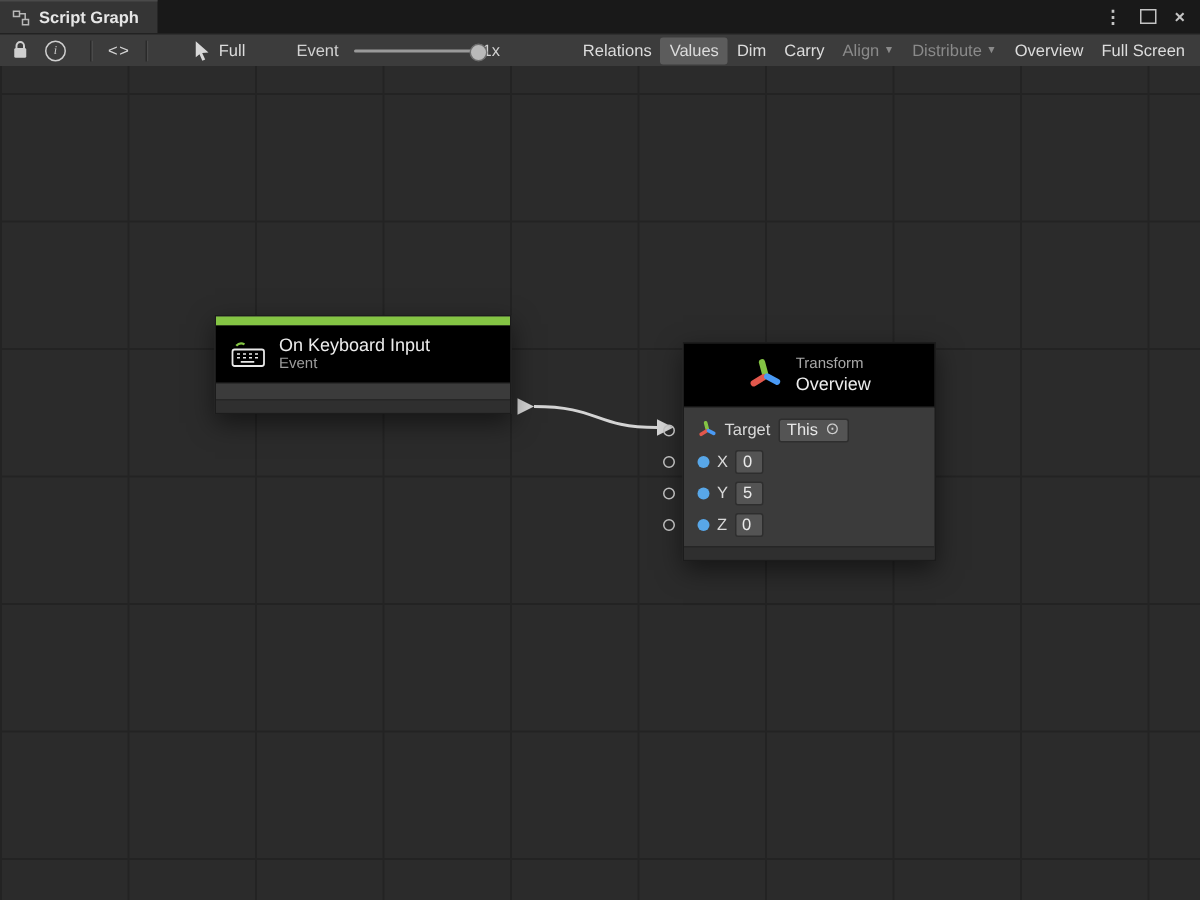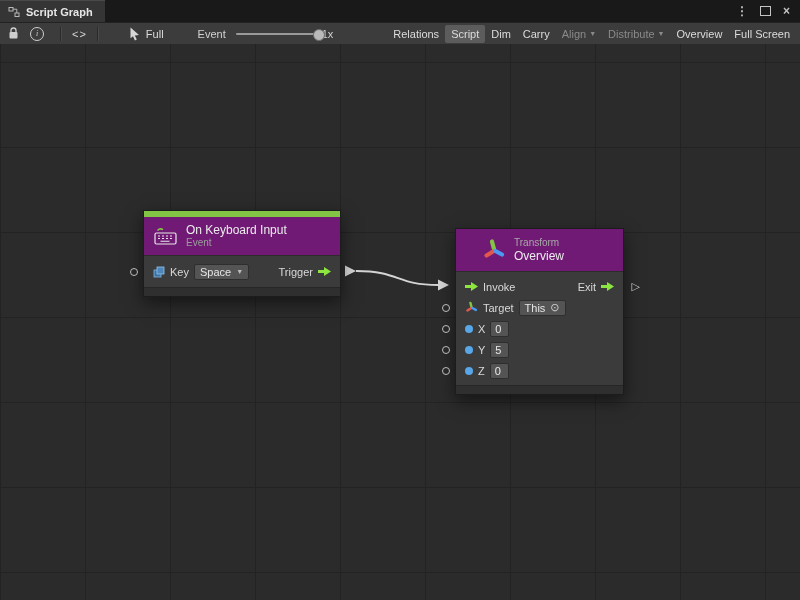--- a/index.html
+++ b/index.html
@@ -28,22 +28,22 @@
   .caret{font-size:7px;line-height:1;color:#bdbdbd;}
   .tb-btn.disabled .caret{color:#8a8a8a;}
   
   .canvas{position:absolute;left:0;top:44px;width:800px;height:556px;background-color:#2b2b2b;
     background-image:linear-gradient(#232323 1px,transparent 1px),linear-gradient(90deg,#232323 1px,transparent 1px);
     background-size:85px 85px;background-position:0 18px;}
   .wires{position:absolute;left:0;top:0;pointer-events:none;}
   
   .node{position:absolute;background:#3b3b3b;border:1px solid #1c1c1c;box-shadow:0 6px 16px rgba(0,0,0,.5);}
   .accent{height:6px;background:#84c444;}
-  .nheader{background:#701a75;display:flex;align-items:center;gap:8px;padding:6px 10px;border-bottom:1px solid #2b2b2b;}
-  .nheader.tall{padding:8px 26px;}
+  .nheader{background:#000000;display:flex;align-items:center;gap:8px;padding:6px 10px;border-bottom:1px solid #2b2b2b;}
+  .nheader.tall{padding:8px 26px;justify-content:center;}
   .ntitles{display:flex;flex-direction:column;line-height:1.2;}
   .ntitle{font-size:12px;color:#ececec;}
   .nsub{font-size:10px;color:#9d9d9d;}
   .ncat{font-size:10px;color:#a8a8a8;}
   .nbody{padding:5px 0;}
   .nrow{position:relative;height:21px;display:flex;align-items:center;gap:5px;padding:0 9px;font-size:11px;color:#d9d9d9;}
   .spacer{flex:1;}
   .nfooter{height:8px;background:#2f2f2f;border-top:1px solid #262626;}
   .port-circle{position:absolute;left:-14px;top:50%;transform:translateY(-50%);width:6px;height:6px;
     border:1px solid #bdbdbd;border-radius:50%;background:transparent;}
@@ -93,21 +93,21 @@
   </span>
   <span style="margin-left:5px;">Full</span>
   <span style="margin-left:34px;color:#d2d2d2;">Event</span>
   <span class="zoom-track" style="margin-left:10px;">
     <span class="zoom-knob"></span>
   </span>
   <span style="margin-left:0;color:#d2d2d2;">1x</span>
 
   <div class="tb-buttons">
     <div class="tb-btn">Relations</div>
-    <div class="tb-btn active">Script</div>
+    <div class="tb-btn active">Values</div>
     <div class="tb-btn">Dim</div>
     <div class="tb-btn">Carry</div>
     <div class="tb-btn disabled">
       <span>Align</span>
       <span class="caret">▼</span>
     </div>
     <div class="tb-btn disabled">
       <span>Distribute</span>
       <span class="caret">▼</span>
     </div>
@@ -131,66 +131,37 @@
         <path d="M3.5 3.5 Q6 0.8 9 2.6" stroke="#84c444" stroke-width="1.5" fill="none"></path>
         <rect x="1" y="6" width="21" height="11" rx="1.5" fill="none" stroke="#e8e8e8" stroke-width="1.2"></rect>
         <path d="M4 9 h2 M8 9 h2 M12 9 h2 M16 9 h2 M4 11.5 h2 M8 11.5 h2 M12 11.5 h2 M16 11.5 h2 M6.5 14.2 h9" stroke="#e8e8e8" stroke-width="1.1"></path>
       </svg>
       <div class="ntitles">
         <div class="ntitle">On Keyboard Input</div>
         <div class="nsub">Event</div>
       </div>
     </div>
     <div class="nbody">
-      <div class="nrow">
-        <span class="port-circle"></span>
-        <svg width="12" height="12" viewBox="0 0 12 12">
-          <rect x="1" y="4" width="7" height="7" fill="#3e6f9e" stroke="#7db6e0" stroke-width="0.8"></rect>
-          <rect x="4" y="1" width="7" height="7" fill="#4d86bd" stroke="#8fc6ea" stroke-width="0.8"></rect>
-        </svg>
-        <span>Key</span>
-        <span class="chip">
-          <span>Space</span>
-          <span class="caret">▼</span>
-        </span>
-        <span class="spacer"></span>
-        <span>Trigger</span>
-        <svg width="13" height="9" viewBox="0 0 13 9">
-          <path d="M0 3 h6 V0 l7 4.5 L6 9 V6 H0 z" fill="#8ce63f"></path>
-        </svg>
-      </div>
     </div>
     <div class="nfooter"></div>
   </div>
 
   <div class="node" style="left:455px;top:184px;width:167px;">
     <div class="nheader tall">
       <svg width="24" height="24" viewBox="0 0 24 24">
         <line x1="12" y1="11" x2="10" y2="3.5" stroke="#84c444" stroke-width="4.2" stroke-linecap="round"></line>
         <line x1="11" y1="13.5" x2="4.5" y2="17.5" stroke="#e2574c" stroke-width="4.2" stroke-linecap="round"></line>
         <line x1="13.5" y1="13" x2="20" y2="16.5" stroke="#4a9af5" stroke-width="4.2" stroke-linecap="round"></line>
       </svg>
       <div class="ntitles">
         <div class="ncat">Transform</div>
         <div class="ntitle">Overview</div>
       </div>
     </div>
     <div class="nbody" style="padding:4px 0;">
-      <div class="nrow">
-        <svg width="13" height="9" viewBox="0 0 13 9">
-          <path d="M0 3 h6 V0 l7 4.5 L6 9 V6 H0 z" fill="#8ce63f"></path>
-        </svg>
-        <span>Invoke</span>
-        <span class="spacer"></span>
-        <span>Exit</span>
-        <svg width="13" height="9" viewBox="0 0 13 9">
-          <path d="M0 3 h6 V0 l7 4.5 L6 9 V6 H0 z" fill="#8ce63f"></path>
-        </svg>
-        <span class="port-tri">▷</span>
-      </div>
       <div class="nrow">
         <span class="port-circle"></span>
         <svg width="13" height="13" viewBox="0 0 24 24">
           <line x1="12" y1="11" x2="10" y2="3.5" stroke="#84c444" stroke-width="4.5" stroke-linecap="round"></line>
           <line x1="11" y1="13.5" x2="4.5" y2="17.5" stroke="#e2574c" stroke-width="4.5" stroke-linecap="round"></line>
           <line x1="13.5" y1="13" x2="20" y2="16.5" stroke="#4a9af5" stroke-width="4.5" stroke-linecap="round"></line>
         </svg>
         <span>Target</span>
         <span class="chip">
           <span>This</span>

